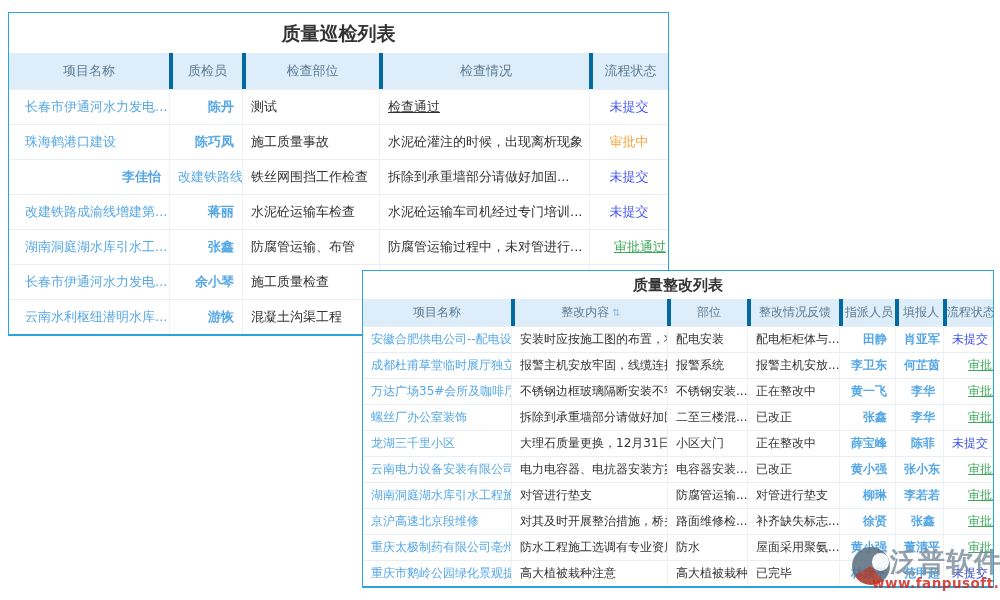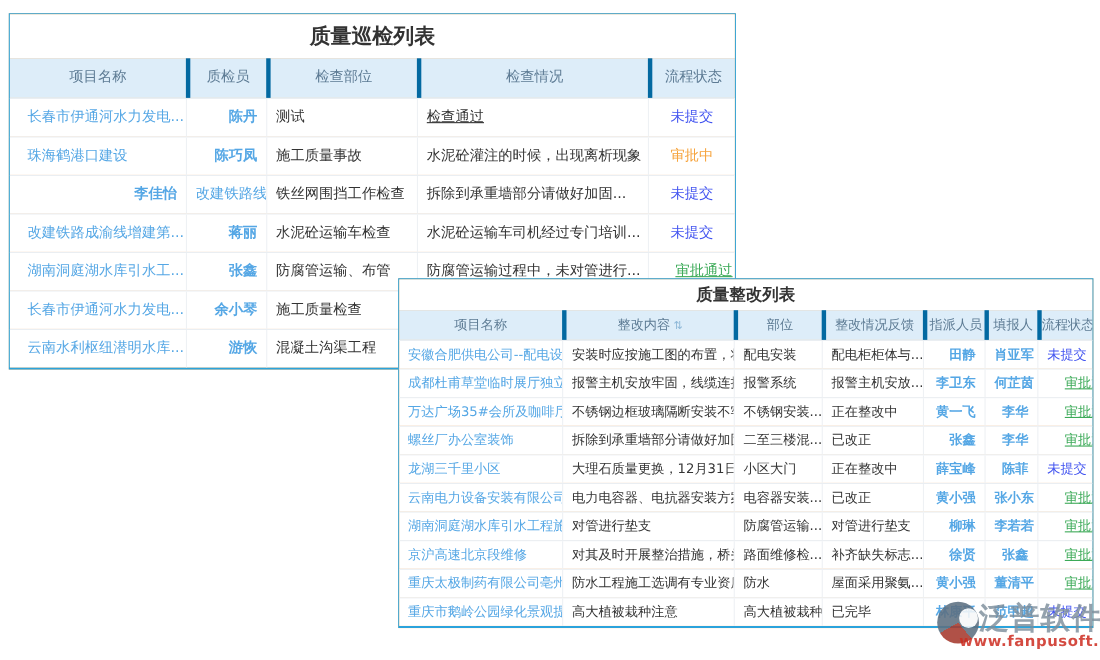--- a/index.html
+++ b/index.html
@@ -7,21 +7,21 @@
     width:1000px; height:600px; position:relative; overflow:hidden;
     background:#ffffff;
     font-family:"DejaVu Sans", sans-serif;
     color:#333;
   }
   .panel {
     position:absolute; background:#fdba74;
     border:1px solid #2ba3dc; border-bottom-width:2px;
   }
   .t1 { left:8px;  top:12px;  width:659px; }
-  .t2 { left:362px; top:253px; width:630px; }
+  .t2 { left:362px; top:270px; width:630px; }
 
   .panel-title { text-align:center; font-weight:bold; color:#333; background:#fff; }
   .t1 .panel-title { height:40px; line-height:40px; font-size:19px; }
   .t2 .panel-title { height:28px; line-height:28px; font-size:15px; }
 
   .grid1 { display:grid; grid-template-columns:160px 73px 137px 210px auto; }
   .grid2 { display:grid; grid-template-columns:148px 156px 80px 92px 56px 48px auto; }
 
   .thead { background:#ddedf9; color:#5d7b94; }
   .th { text-align:center; white-space:nowrap; overflow:hidden; border-left:4px solid #0369a1; }

